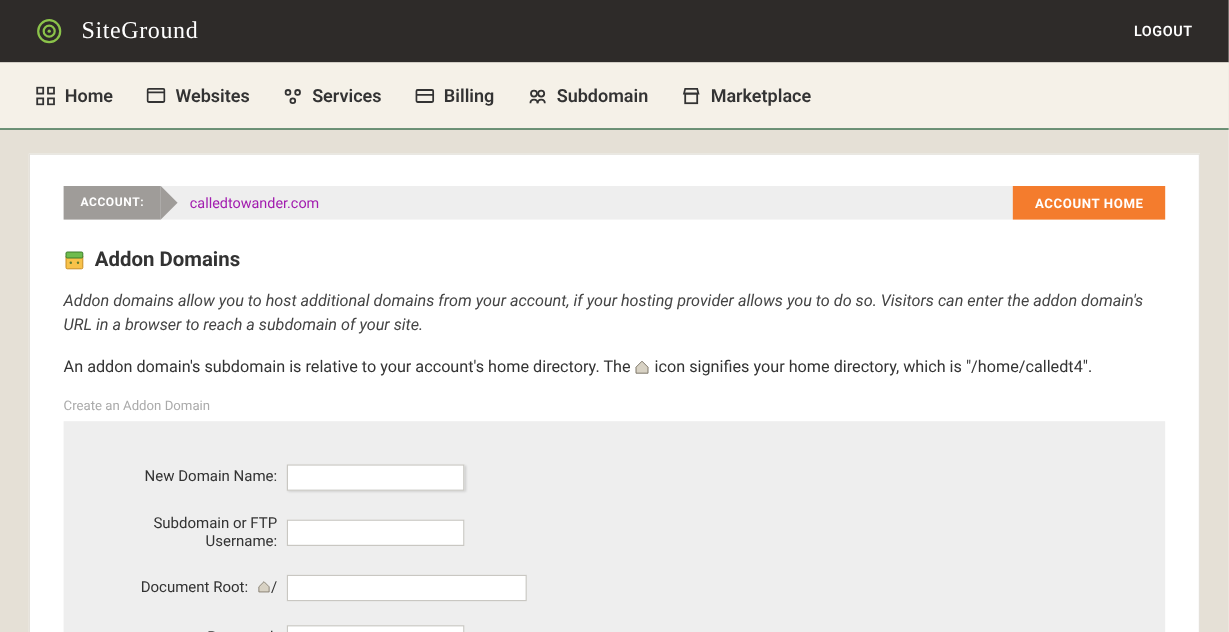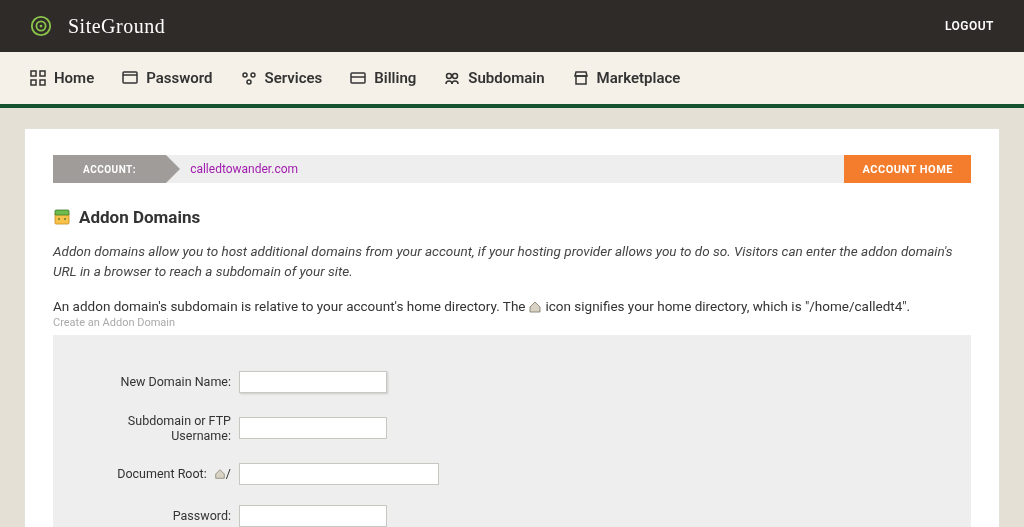--- a/index.html
+++ b/index.html
@@ -4,38 +4,38 @@
 <style>
   * { box-sizing: border-box; margin: 0; padding: 0; }
   body { font-family: -apple-system, BlinkMacSystemFont, "Segoe UI", Roboto, sans-serif; background: #e5e0d6; color: #333; width: 1024px; }
   
   .topbar { background: #2e2b29; height: 52px; display: flex; align-items: center; padding: 0 30px; justify-content: space-between; }
   .logo { display: flex; align-items: center; gap: 16px; }
   .logo-icon { width: 22px; height: 22px; }
   .logo-text { font-family: 'Comic Sans MS', cursive; color: #fff; font-size: 20px; letter-spacing: 0.5px; }
   .logout { color: #fff; font-size: 12px; font-weight: 600; letter-spacing: 0.5px; }
   
-  .navbar { background: #f5f1e8; height: 56px; display: flex; align-items: center; padding: 0 30px; gap: 28px; border-bottom: 4px solid #14532d; }
+  .navbar { background: #f5f1e8; height: 56px; display: flex; align-items: center; padding: 0 30px; gap: 28px; border-bottom: 1px solid #14532d; }
   .nav-item { display: flex; align-items: center; gap: 8px; font-size: 15px; font-weight: 600; color: #333; cursor: pointer; }
   .nav-icon { width: 16px; height: 16px; display: inline-block; }
   
   .page { padding: 20px 24px 0; }
   .panel { background: #fff; border: 1px solid #e4e1db; padding: 0; min-height: 400px; }
   
   .account-bar { display: flex; align-items: stretch; margin: 26px 28px 0; height: 28px; }
-  .account-label { background: #9f9c99; color: #fff; font-size: 10px; font-weight: 700; letter-spacing: 0.5px; padding: 0 30px; display: flex; align-items: center; position: relative; }
+  .account-label { background: #9f9c99; color: #fff; font-size: 10px; font-weight: 700; letter-spacing: 0.5px; padding: 0 14px; display: flex; align-items: center; position: relative; }
   .account-label::after { content:""; position: absolute; right: -14px; top: 0; border-left: 14px solid #9f9c99; border-top: 14px solid transparent; border-bottom: 14px solid transparent; }
   .account-domain { background: #eeeeee; color: #a21caf; font-size: 12px; padding: 0 20px 0 24px; display: flex; align-items: center; flex: 1; }
   .cpanel-btn { background: #f47c2d; color: #fff; font-size: 11px; font-weight: 700; letter-spacing: 0.5px; padding: 0 18px; display: flex; align-items: center; cursor: pointer; }
   
   .content { padding: 24px 28px 16px; }
   .section-title { display: flex; align-items: center; gap: 8px; font-size: 17px; font-weight: 700; color: #333; margin-bottom: 14px; }
   .sect-icon { width: 18px; height: 18px; }
   .desc { font-style: italic; color: #444; font-size: 13.5px; line-height: 1.5; margin-bottom: 14px; }
-  .desc2 { font-size: 13.5px; color: #333; line-height: 1.5; display: flex; align-items: center; flex-wrap: wrap; gap: 3px; }
+  .desc2 { font-size: 13.5px; color: #333; line-height: 1.5; margin-bottom: 16px; display: flex; align-items: center; flex-wrap: wrap; gap: 3px; }
   .home-icon-inline { width: 14px; height: 14px; display: inline-block; vertical-align: middle; }
   .form-title { color: #aaa; font-size: 11px; margin-bottom: 6px; }
   
   .form-area { background: #eeeeee; padding: 16px 16px 20px; }
   .form-row { display: flex; align-items: center; margin-bottom: 6px; margin-top: 20px; }
   .form-label { width: 170px; text-align: right; padding-right: 8px; font-size: 12.5px; color: #333; }
   .form-label a { color: #2a73cc; text-decoration: none; }
   .form-input { height: 22px; border: 1px solid #c9c7c2; background: #fff; font-size: 12px; padding: 0 6px; }
   .w150 { width: 148px; }
   .w200 { width: 200px; }
@@ -72,21 +72,21 @@
     </span>
     <span>Home</span>
   </div>
   <div class="nav-item">
     <span class="nav-icon">
       <svg viewBox="0 0 16 16" width="16" height="16" fill="none" stroke="#333" stroke-width="1.5">
           <rect x="1" y="2" width="14" height="11" rx="1"></rect>
           <line x1="1" y1="5" x2="15" y2="5"></line>
         </svg>
     </span>
-    <span>Password</span>
+    <span>Websites</span>
   </div>
   <div class="nav-item">
     <span class="nav-icon">
       <svg viewBox="0 0 16 16" width="16" height="16" fill="none" stroke="#333" stroke-width="1.5">
           <circle cx="4" cy="5" r="2"></circle>
           <circle cx="12" cy="5" r="2"></circle>
           <circle cx="8" cy="12" r="2"></circle>
         </svg>
     </span>
     <span>Services</span>

